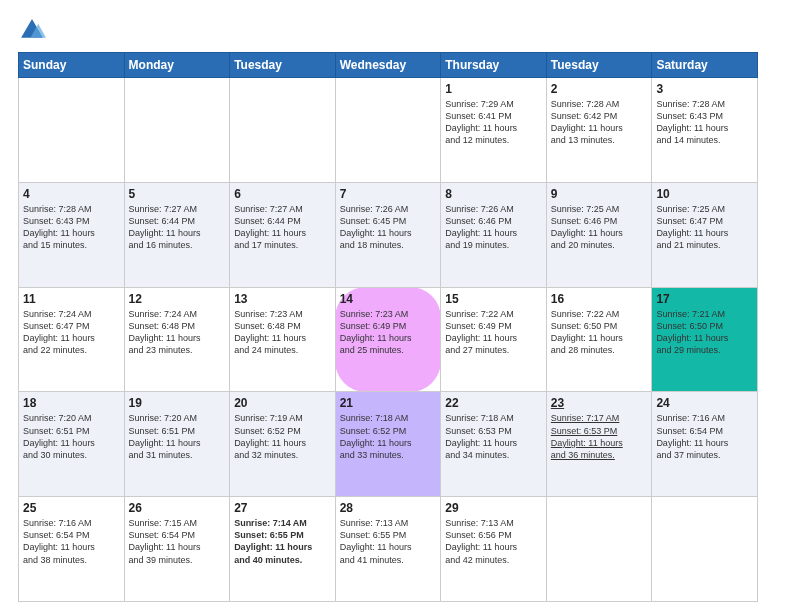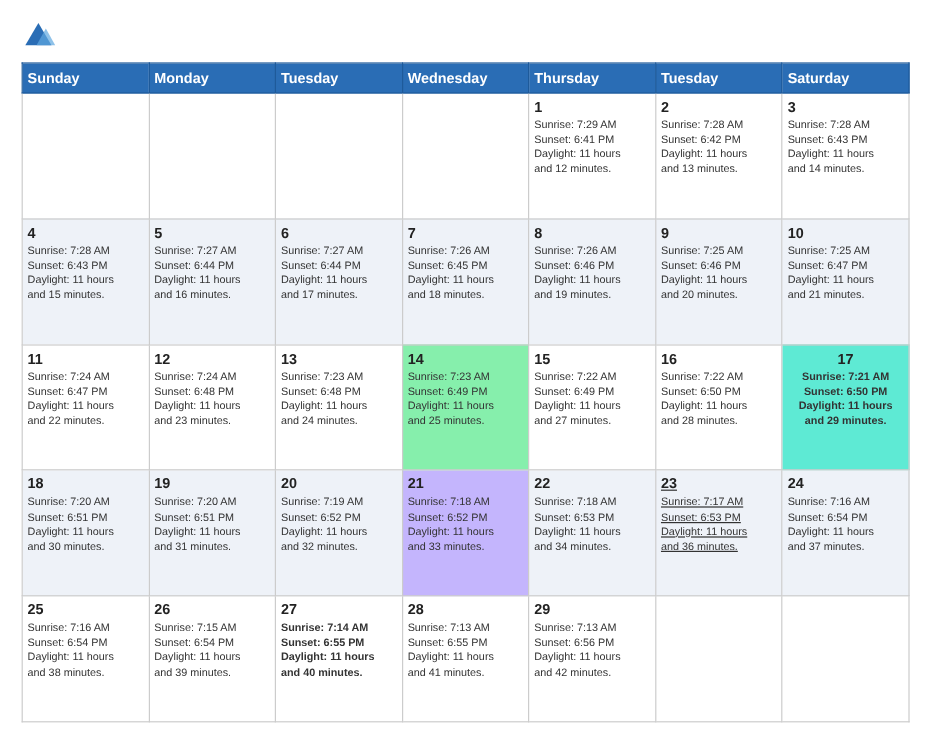--- a/index.html
+++ b/index.html
@@ -230,44 +230,44 @@
 Daylight: 11 hours
 and 23 minutes.</div>
           </td>
           <td style="background: rgb(255, 255, 255);">
             <div class="cell-day">13</div>
             <div class="cell-info" style="white-space: pre-line;">Sunrise: 7:23 AM
 Sunset: 6:48 PM
 Daylight: 11 hours
 and 24 minutes.</div>
           </td>
-          <td style="background: #86efac;">
+          <td style="background: #f0abfc; border-radius: 31px;">
             <div class="cell-day">14</div>
             <div class="cell-info" style="white-space: pre-line;">Sunrise: 7:23 AM
 Sunset: 6:49 PM
 Daylight: 11 hours
 and 25 minutes.</div>
           </td>
           <td style="background: rgb(255, 255, 255);">
             <div class="cell-day">15</div>
             <div class="cell-info" style="white-space: pre-line;">Sunrise: 7:22 AM
 Sunset: 6:49 PM
 Daylight: 11 hours
 and 27 minutes.</div>
           </td>
           <td style="background: rgb(255, 255, 255);">
             <div class="cell-day">16</div>
             <div class="cell-info" style="white-space: pre-line;">Sunrise: 7:22 AM
 Sunset: 6:50 PM
 Daylight: 11 hours
 and 28 minutes.</div>
           </td>
-          <td style="background: #5eead4; text-align: center;">
+          <td style="background: #14b8a6;">
             <div class="cell-day">17</div>
-            <div class="cell-info" style="white-space: pre-line; font-weight: bold;">Sunrise: 7:21 AM
+            <div class="cell-info" style="white-space: pre-line;">Sunrise: 7:21 AM
 Sunset: 6:50 PM
 Daylight: 11 hours
 and 29 minutes.</div>
           </td>
         </tr>
         <tr>
           <td style="background: rgb(238, 242, 248);">
             <div class="cell-day">18</div>
             <div class="cell-info" style="white-space: pre-line;">Sunrise: 7:20 AM
 Sunset: 6:51 PM

